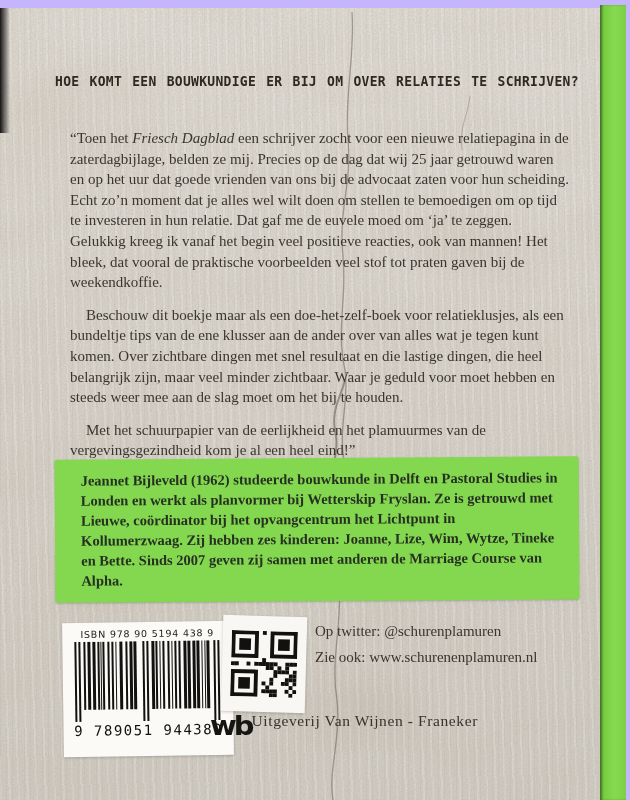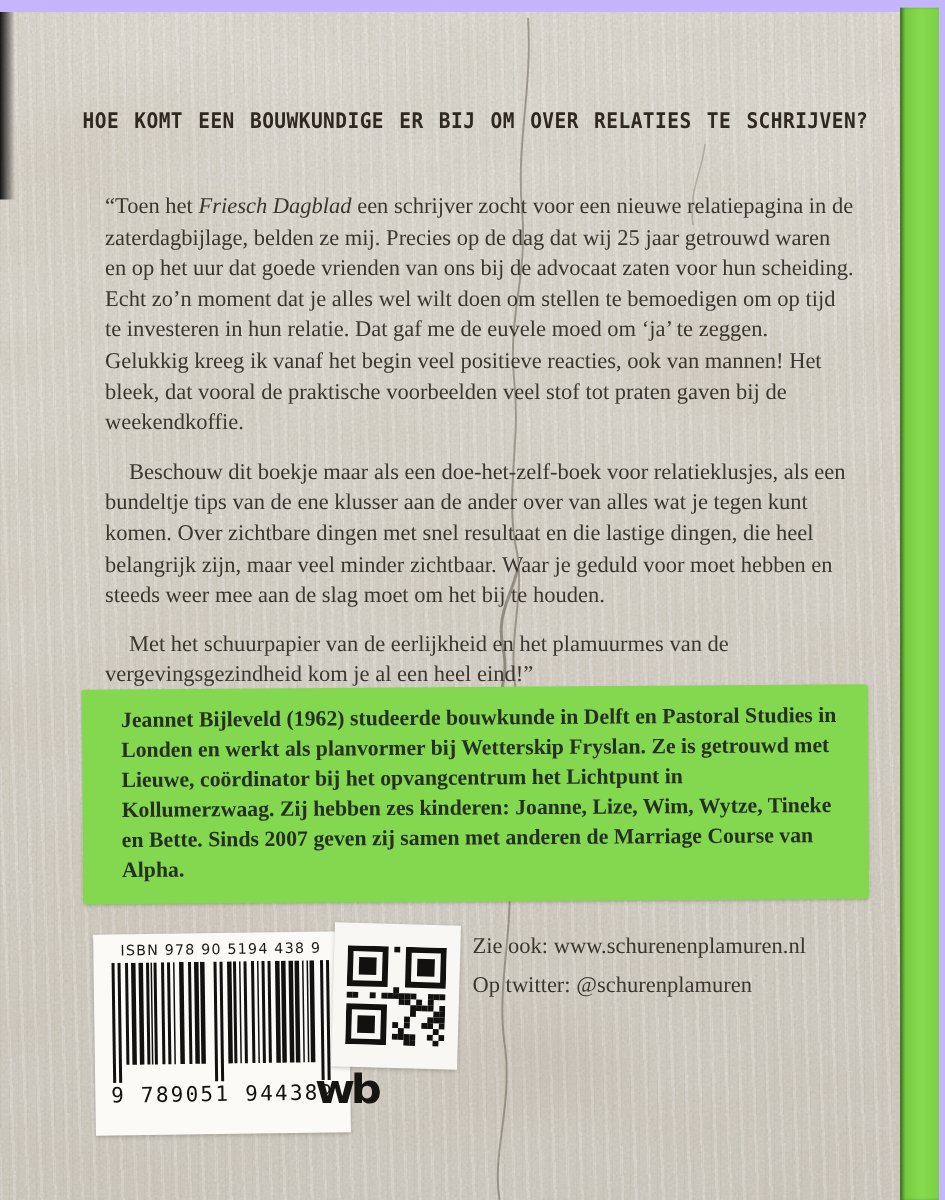--- a/index.html
+++ b/index.html
@@ -233,21 +233,22 @@
         <rect x="44" y="60" width="4" height="4" fill="#121110"></rect>
         <rect x="56" y="60" width="4" height="4" fill="#121110"></rect>
         <rect x="64" y="60" width="4" height="4" fill="#121110"></rect>
         <rect x="40" y="64" width="4" height="4" fill="#121110"></rect>
         <rect x="44" y="64" width="4" height="4" fill="#121110"></rect>
         <rect x="60" y="64" width="4" height="4" fill="#121110"></rect>
       </svg>
   </div>
 
   <div class="links">
+    <div>Op twitter: @schurenplamuren</div>
     <div>Zie ook: www.schurenenplamuren.nl</div>
-    <div>Op twitter: @schurenplamuren</div>
   </div>
 
   <div class="publisher-row">
     <span class="publisher-logo">wb</span>
+    <span class="publisher-name">Uitgeverij Van Wijnen - Franeker</span>
   </div>
 
 </div>
 
 </body></html>

